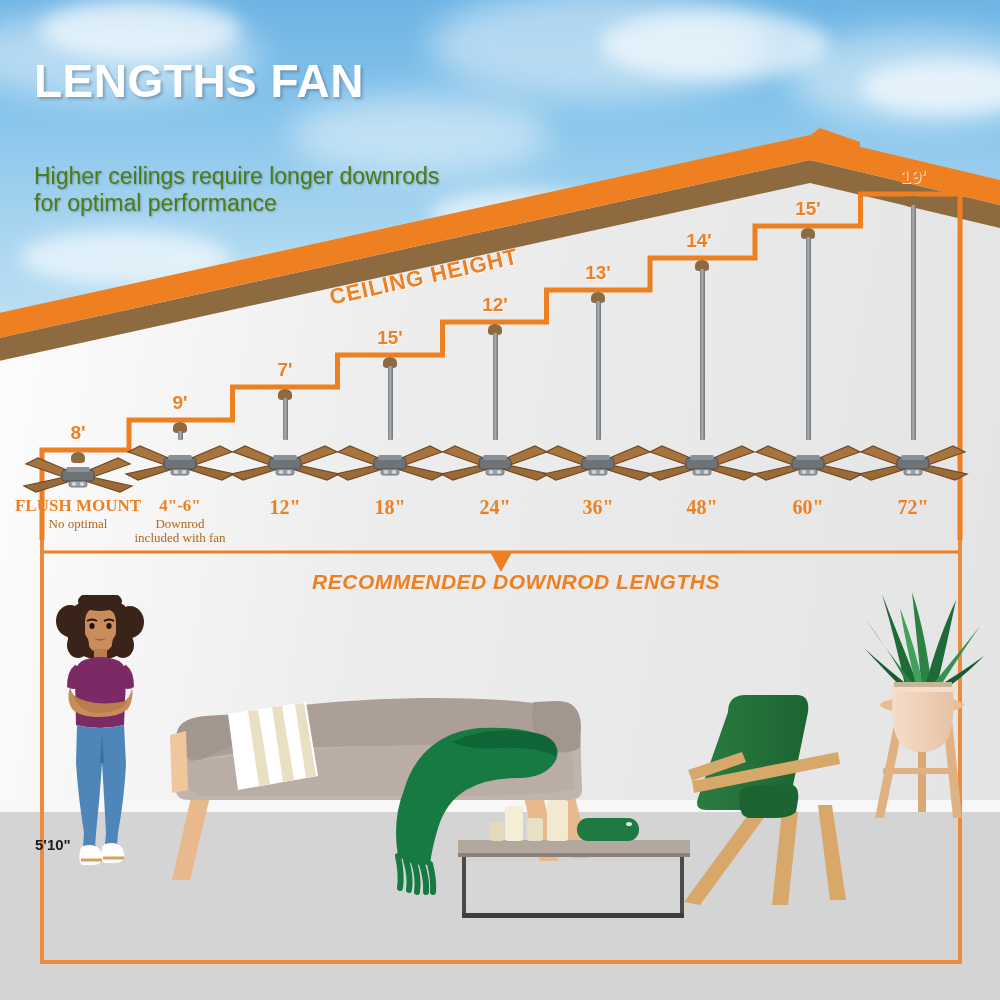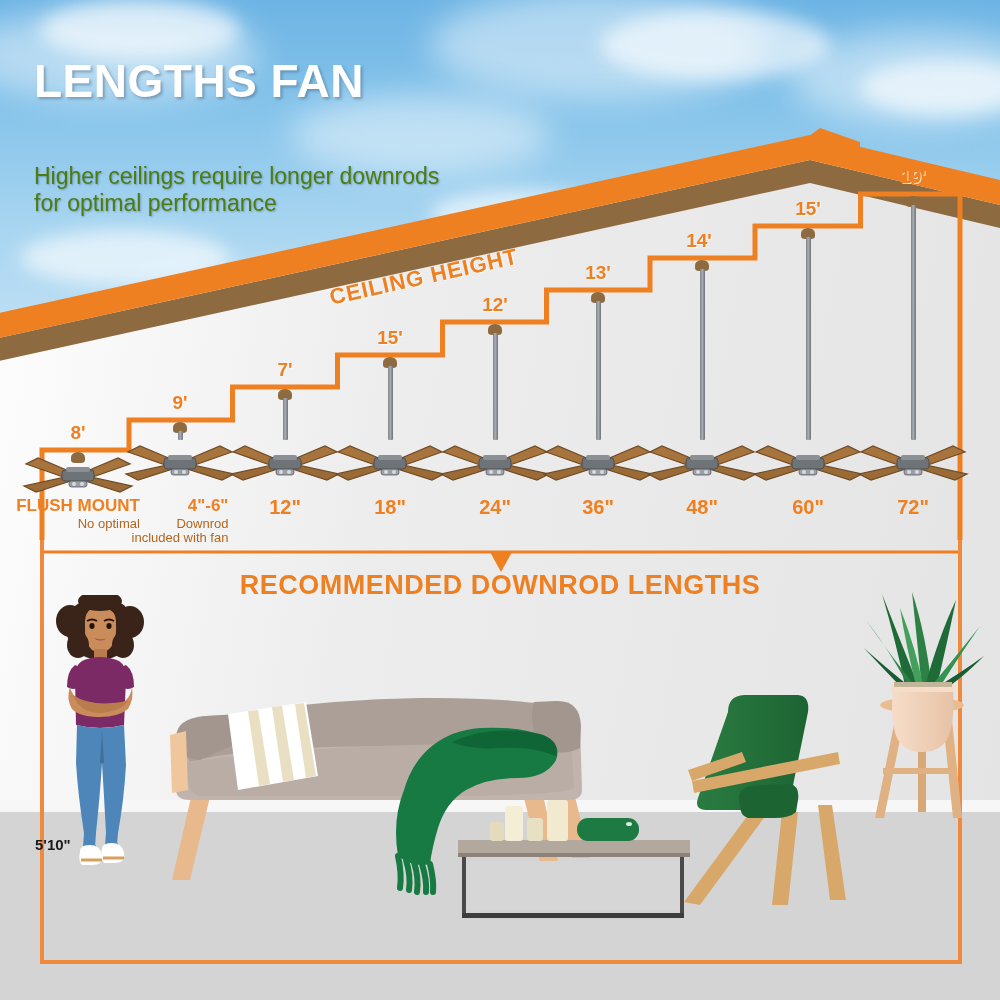--- a/index.html
+++ b/index.html
@@ -53,27 +53,27 @@
   
   .fan{position:absolute;}
   .rod{position:absolute;left:50%;width:5px;margin-left:-2.5px;
        background:linear-gradient(90deg,#7d8186,#a9aeb3 45%,#6e7277);border-radius:1px;}
   .canopy{position:absolute;left:50%;width:14px;height:11px;margin-left:-7px;
        background:#8d6a3f;border-radius:50% 50% 30% 30%;}
   .fanbody{position:absolute;left:50%;bottom:0;margin-left:-62px;width:124px;height:42px;}
 
   
   .dlen{position:absolute;color:#ef8022;font-weight:bold;font-size:20px;transform:translateX(-50%);
-        text-align:right;white-space:nowrap;}
+        text-align:center;white-space:nowrap;font-family:Liberation Serif, serif;}
   .dlen.small{font-size:17px;}
   .dsub{color:#b5651d;font-weight:normal;font-size:13px;line-height:14px;display:block;margin-top:1px;}
 
   
-  #rec-cap{position:absolute;left:500px;top:570px;transform:translateX(-50%);
-     color:#ef8022;font-weight:bold;font-size:27px;letter-spacing:.5px;white-space:nowrap;}
+  #rec-cap{position:absolute;left:516px;top:570px;transform:translateX(-50%);
+     color:#ef8022;font-weight:bold;font-size:21px;letter-spacing:.5px;white-space:nowrap;font-style:italic;}
 
   
   #person{position:absolute;left:40px;top:595px;width:120px;height:285px;}
   #height-lbl{position:absolute;left:35px;top:836px;color:#1b1b1b;font-weight:bold;font-size:15px;}
 
   
   #furn{position:absolute;left:0;top:0;width:1000px;height:1000px;}
 </style>
 </head>
 <body>

